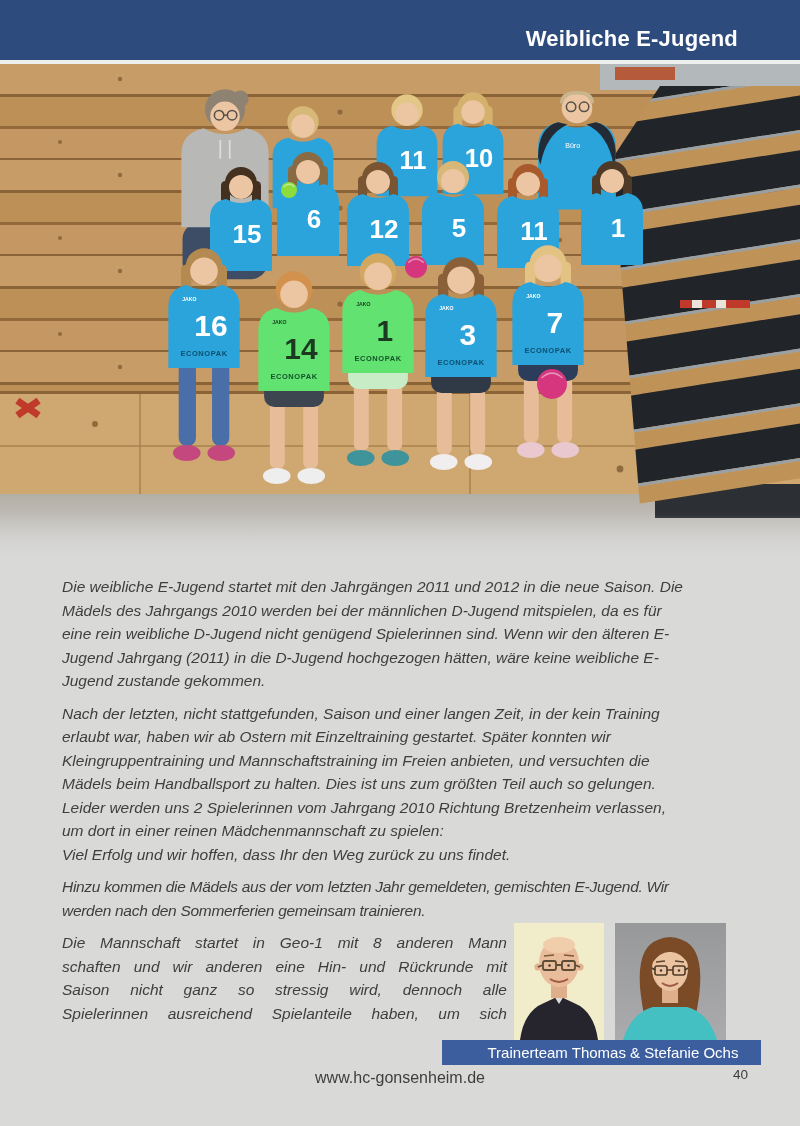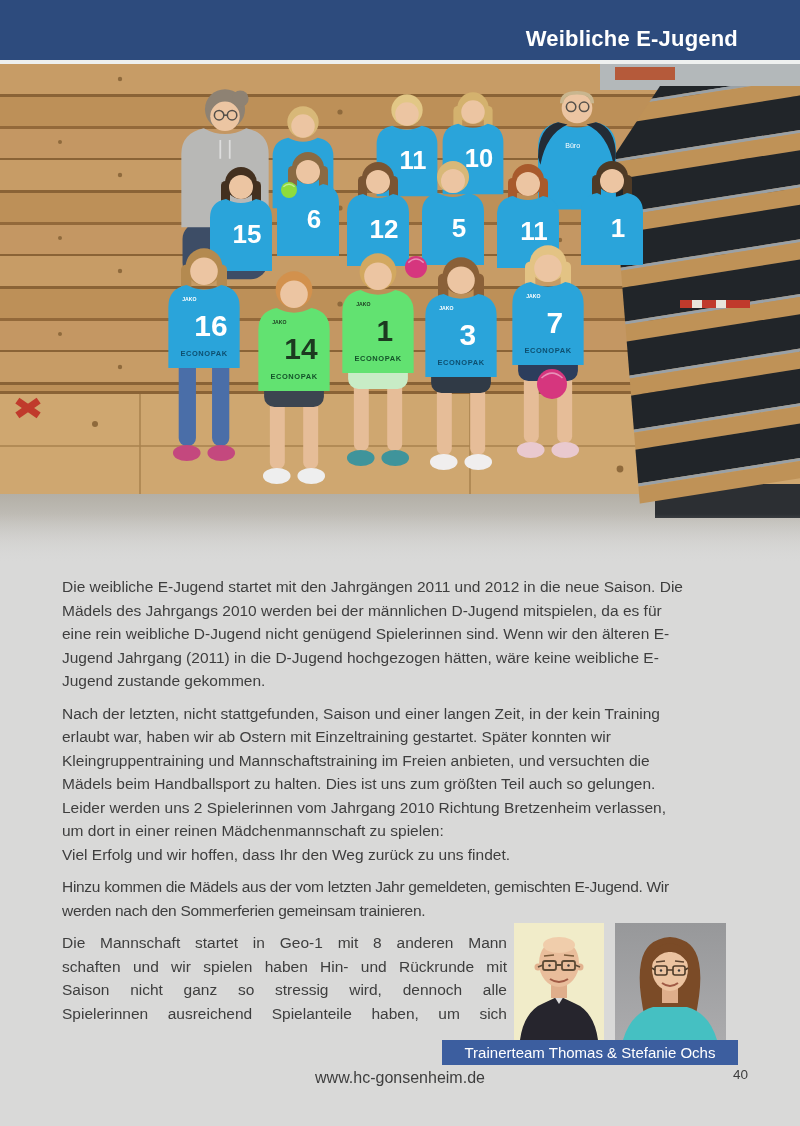--- a/index.html
+++ b/index.html
@@ -4,31 +4,31 @@
 <style>
   html,body{margin:0;padding:0;background:#888;}
   .page{position:relative;width:800px;height:1126px;margin:0 auto;background:#d9d9d8;
         font-family:"Liberation Sans",sans-serif;overflow:hidden;}
   .header-bar{position:absolute;left:0;top:0;width:800px;height:60px;background:#2d4b7d;}
   .page-title{position:absolute;right:62px;top:26px;font-size:22px;font-weight:bold;
               color:#ffffff;letter-spacing:.2px;}
   .gap{position:absolute;left:0;top:60px;width:800px;height:4px;background:#eef0ef;}
   .photo{position:absolute;left:0;top:64px;width:800px;height:500px;text-align:right;}
   .article{position:absolute;left:62px;top:575px;width:676px;color:#3e3e3e;
-           font-size:15.5px;line-height:23.5px;}
+           font-size:15.5px;line-height:23.5px;font-style:italic;}
   .article p{margin:0 0 9px 0;}
   .article p.tight{letter-spacing:-0.3px;}
   .article p.justify-narrow{width:445px;}
   .jline{display:block;text-align:justify;text-align-last:justify;}
   .jline.last{text-align-last:left;}
   .trainer-photos{position:absolute;left:514px;top:923px;width:224px;height:117px;
                   display:flex;gap:11px;}
   .trainer-caption{position:absolute;left:442px;top:1040px;width:296px;height:25px;
                    background:#3c5e9f;color:#fff;font-size:15px;line-height:25px;
-                   text-align:center;}
+                   text-align:center;padding-left:23px;}
   .footer-site{position:absolute;left:0;top:1069px;width:800px;text-align:center;
                font-size:16px;color:#3e3e3e;}
   .footer-page{position:absolute;right:52px;top:1067px;font-size:13.5px;color:#3e3e3e;}
 </style>
 </head>
 <body>
 
 <div class="page">
 
   <div class="header-bar">
@@ -289,21 +289,21 @@
       <rect y="450" width="800" height="50" fill="url(#fadeG)"></rect>
     </svg>
   </div>
 
   <div class="article">
       <p class="">Die weibliche E-Jugend startet mit den Jahrgängen 2011 und 2012 in die neue Saison. Die<br>Mädels des Jahrgangs 2010 werden bei der männlichen D-Jugend mitspielen, da es für<br>eine rein weibliche D-Jugend nicht genügend Spielerinnen sind. Wenn wir den älteren E-<br>Jugend Jahrgang (2011) in die D-Jugend hochgezogen hätten, wäre keine weibliche E-<br>Jugend zustande gekommen.</p>
       <p class="">Nach der letzten, nicht stattgefunden, Saison und einer langen Zeit, in der kein Training<br>erlaubt war, haben wir ab Ostern mit Einzeltraining gestartet. Später konnten wir<br>Kleingruppentraining und Mannschaftstraining im Freien anbieten, und versuchten die<br>Mädels beim Handballsport zu halten. Dies ist uns zum größten Teil auch so gelungen.<br>Leider werden uns 2 Spielerinnen vom Jahrgang 2010 Richtung Bretzenheim verlassen,<br>um dort in einer reinen Mädchenmannschaft zu spielen:<br>Viel Erfolg und wir hoffen, dass Ihr den Weg zurück zu uns findet.</p>
       <p class="tight">Hinzu kommen die Mädels aus der vom letzten Jahr gemeldeten, gemischten E-Jugend. Wir<br>werden nach den Sommerferien gemeinsam trainieren.</p>
       <p class="justify-narrow">
         <span class="jline">Die Mannschaft startet in Geo-1 mit 8 anderen Mann</span>
-        <span class="jline">schaften und wir spielen haben Hin- und Rückrunde mit</span>
+        <span class="jline">schaften und wir anderen eine Hin- und Rückrunde mit</span>
         <span class="jline">Saison nicht ganz so stressig wird, dennoch alle</span>
         <span class="jline">Spielerinnen ausreichend Spielanteile haben, um sich</span>
       </p>
     </div>
 
   <div class="trainer-photos">
     <svg width="90" height="117" viewBox="0 0 90 117">
       <rect width="90" height="117" fill="#f1ecc9"></rect>
       <path d="M6 117 Q10 88 30 80 L45 73 L60 80 Q80 88 84 117 Z" fill="#26252d"></path>
       <path d="M40 73 L45 81 L50 73 Z" fill="#dddddd"></path>

